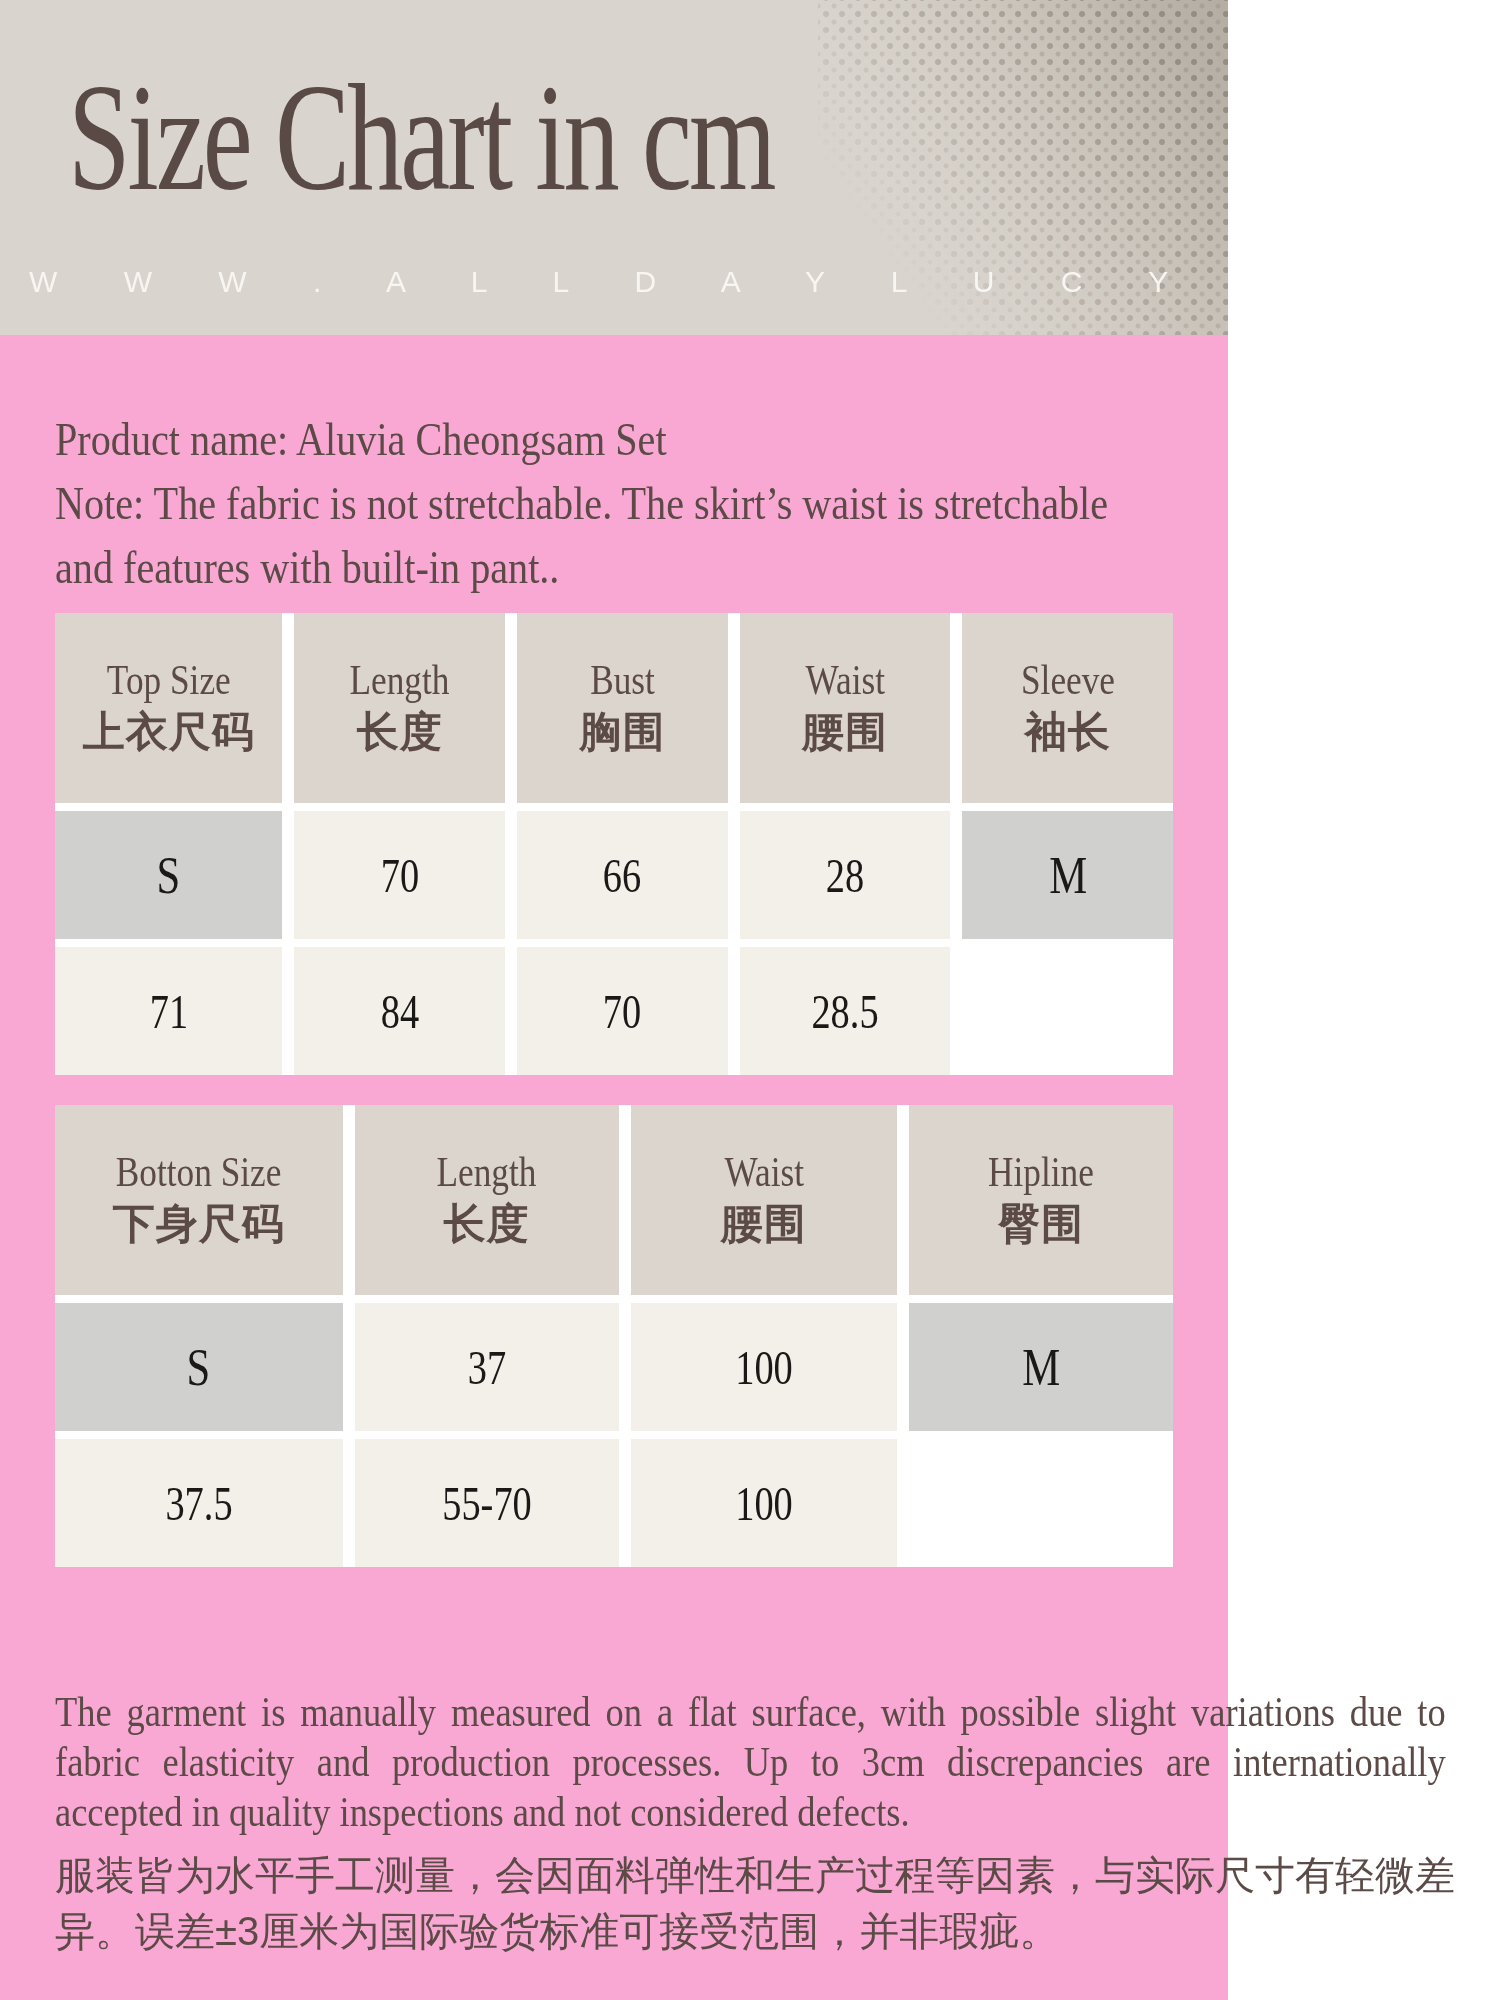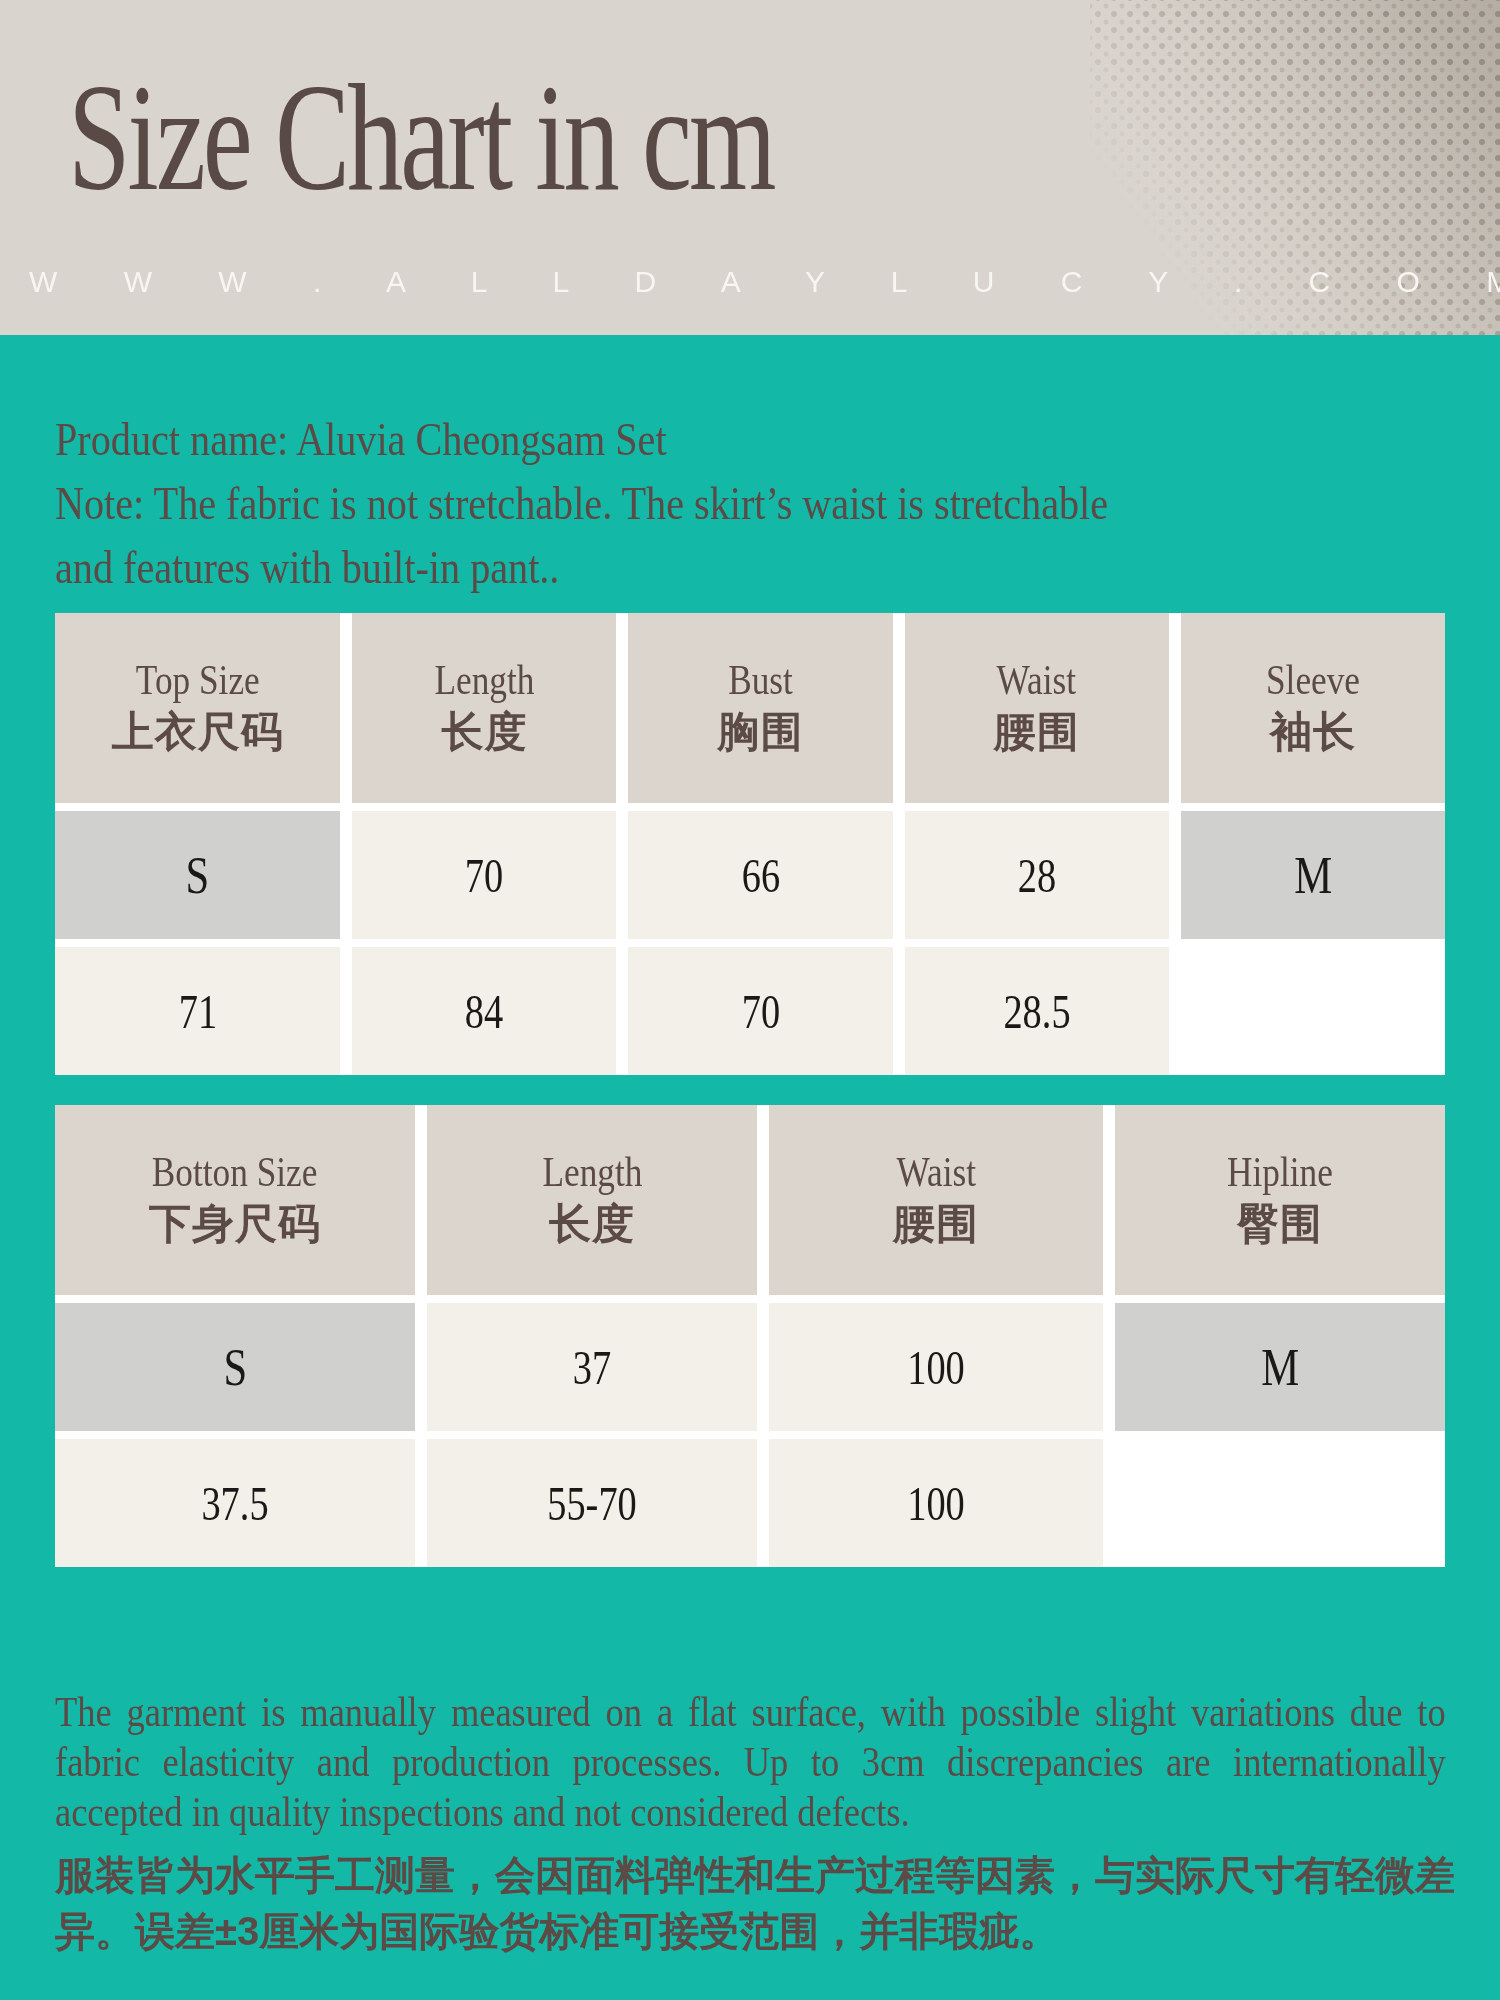--- a/index.html
+++ b/index.html
@@ -4,21 +4,21 @@
 <style>
   * { margin: 0; padding: 0; box-sizing: border-box; }
   html, body { width: 1500px; }
   body {
     width: 1500px; height: 2000px;
     background: #ffffff;
     font-family: "Liberation Serif", serif;
     overflow: hidden;
     position: relative;
   }
-  .page { width: 1500px; height: 2000px; position: relative; background: #14b8a6; }
+  .page { width: 1228px; height: 2000px; position: relative; background: #f9a8d4; }
 
   
   .band {
     position: relative;
     width: 100%; height: 335px;
     background: #d9d4cd;
     overflow: hidden;
   }
   .halftone {
     position: absolute; top: -10px; right: -10px;
@@ -132,21 +132,21 @@
     line-height: 50px;
     font-weight: 500;
     color: #5b4a46;
   }
   .note-zh {
     margin-top: 10px;
     width: 1400px;
     font-family: "Liberation Sans", sans-serif;
     font-size: 40px;
     line-height: 56px;
-    font-weight: 700;
+    font-weight: 400;
     color: #5b4a46;
   }
 </style>
 </head>
 <body>
 
 <div class="page">
 
   <header class="band">
     <div class="halftone"></div>

